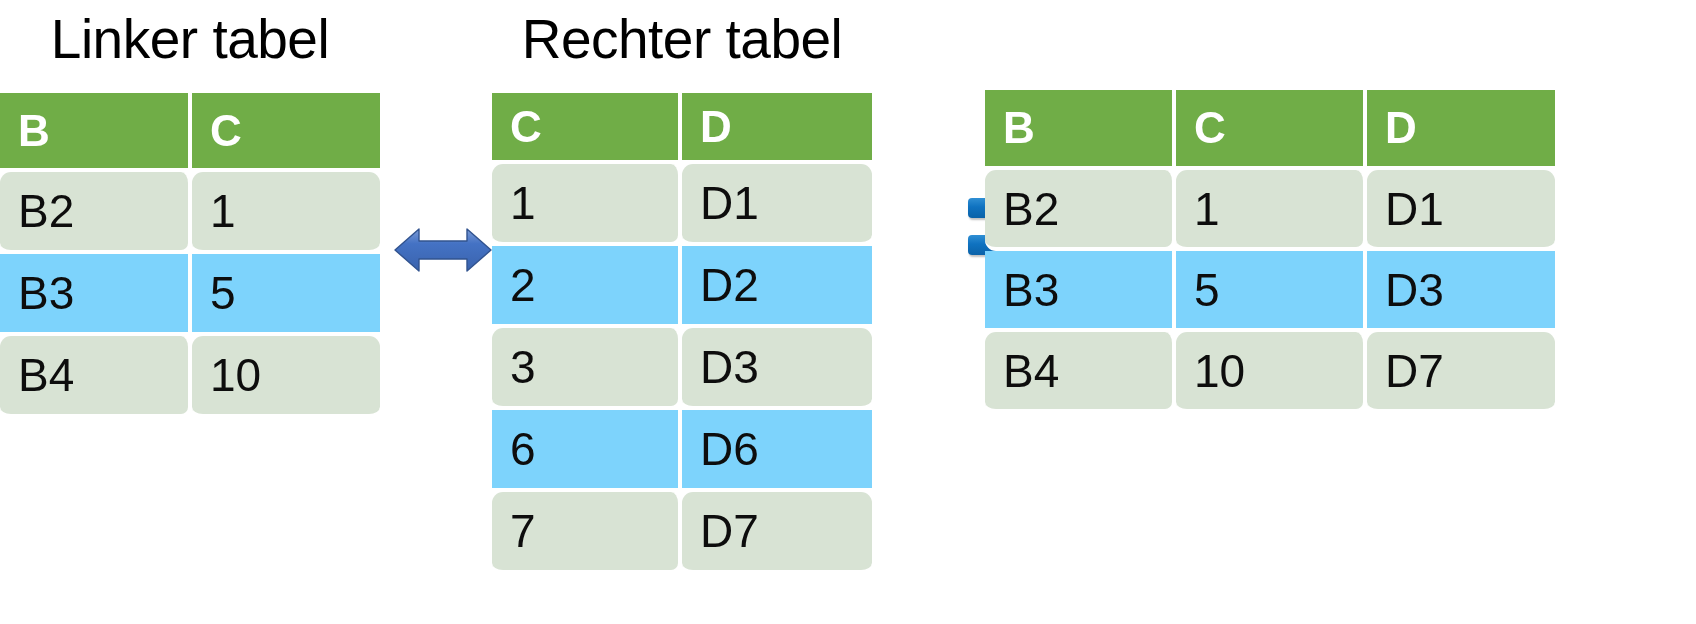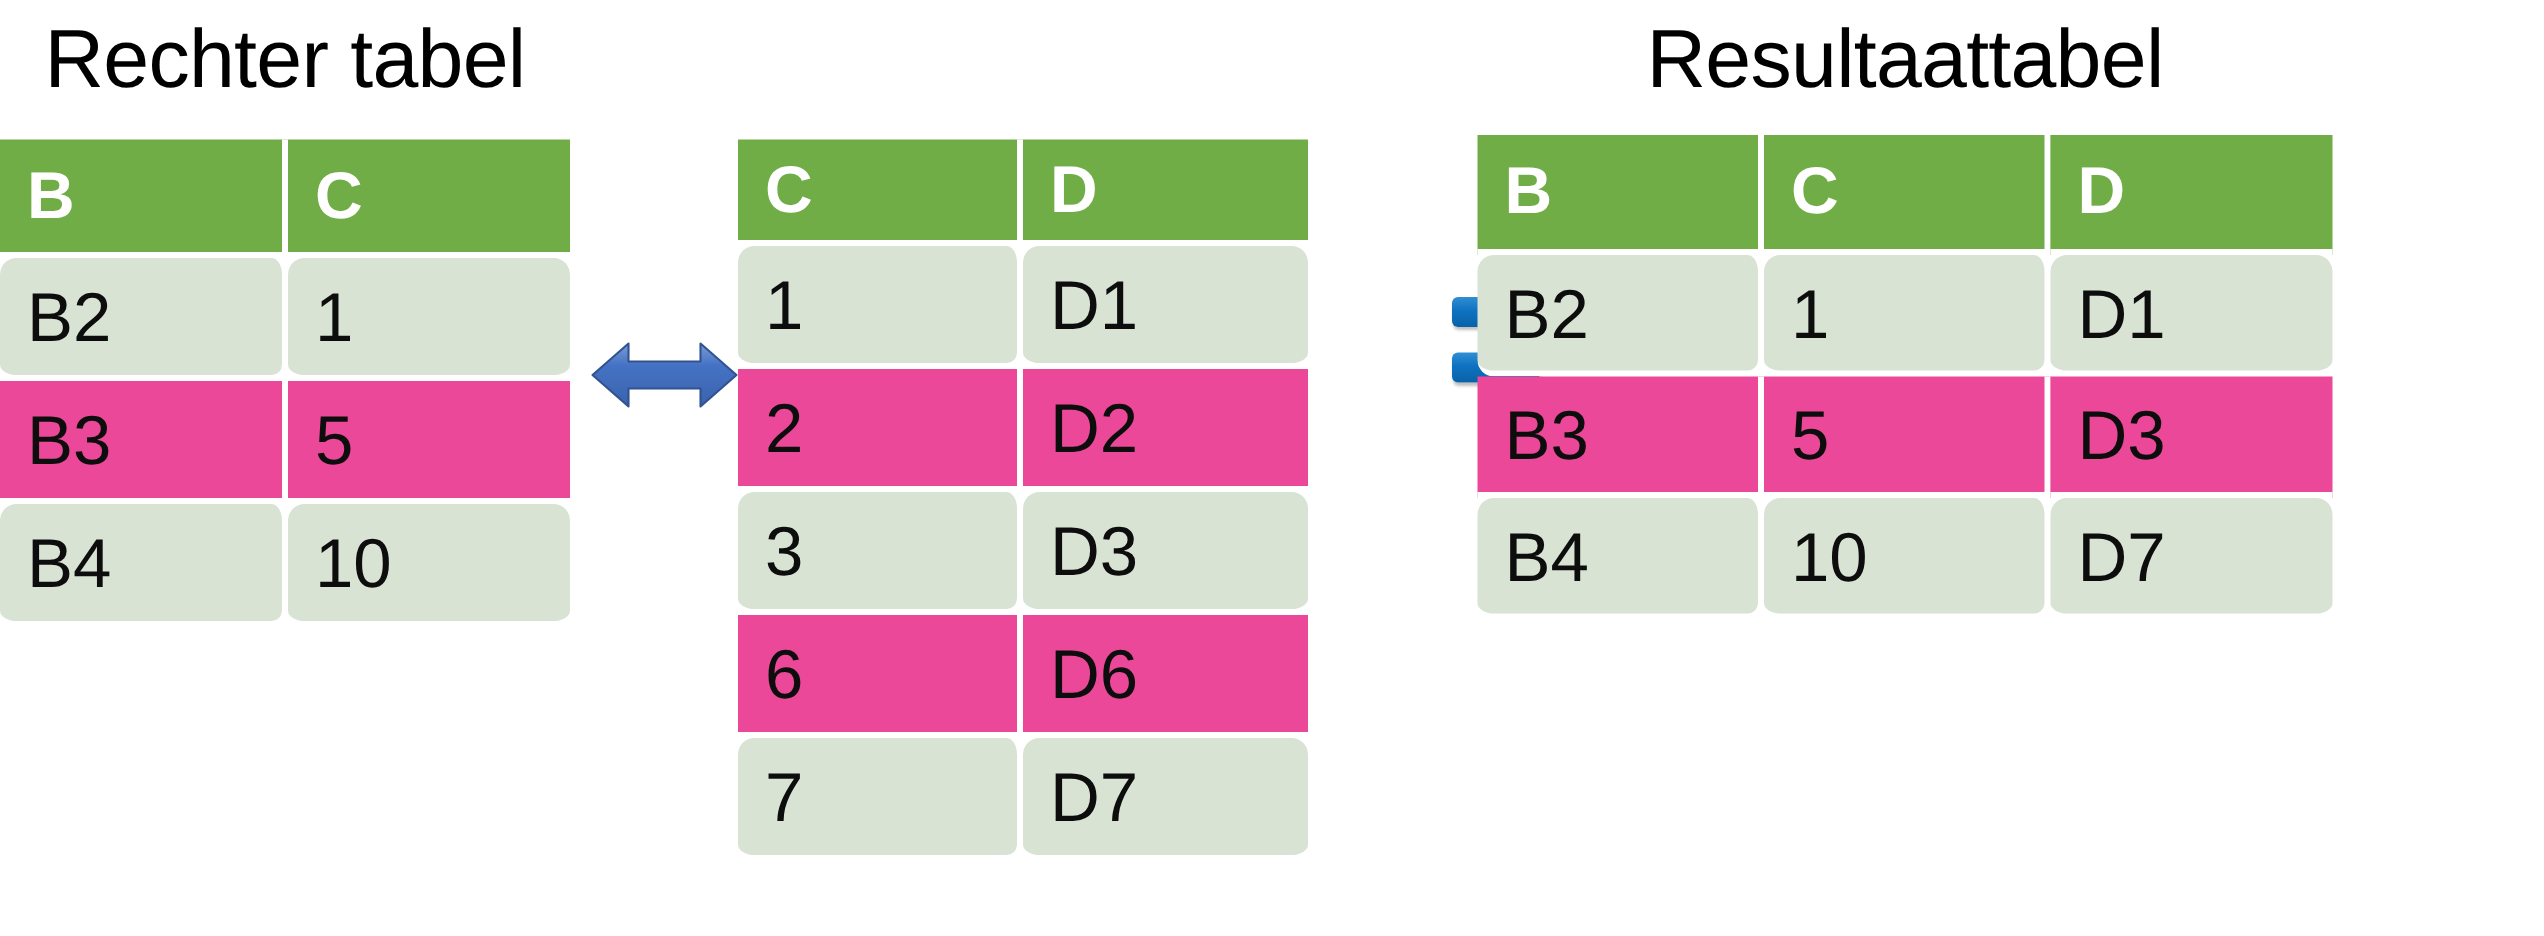--- a/index.html
+++ b/index.html
@@ -60,21 +60,21 @@
 
   .tbl td {
     font-size: 46px;
     color: #0d0d0d;
     border-right: 4px solid #ffffff;
     border-bottom: 4px solid #ffffff;
   }
   .tbl td:last-child { border-right: none; }
 
   .row-a td { background: #d8e3d4; border-radius: 11px; }
-  .row-b td { background: #ec4899; }
+  .row-b td { background: #7dd3fc; }
 
   
   #left-panel { left: 0px; }
   #left-panel .panel-title { width: 380px; margin-left: 0; padding-top: 12px; }
   #tbl-left { position: absolute; top: 93px; left: 0px; width: 380px; }
   #tbl-left th { height: 79px; }
   #tbl-left td { height: 82px; }
   #tbl-left .c0 { width: 192px; }
   #tbl-left .c1 { width: 188px; }
 
@@ -125,21 +125,21 @@
   }
   #eq-bar-top { top: 0px; }
   #eq-bar-bottom { top: 37px; }
 </style>
 </head>
 <body>
 
 <div id="stage">
 
   <div class="panel" id="left-panel">
-    <div class="panel-title">Rechter tabel</div>
+    <div class="panel-title">Linker tabel</div>
   </div>
 
   <table class="tbl" id="tbl-left">
     <colgroup>
         <col class="c0">
         <col class="c1">
       </colgroup>
     <thead>
       <tr>
         <th>B</th>
@@ -168,20 +168,23 @@
         <linearGradient id="arrGrad" x1="0" y1="0" x2="0" y2="1">
           <stop offset="0%" stop-color="#7B9BD6"></stop>
           <stop offset="35%" stop-color="#4472C4"></stop>
           <stop offset="100%" stop-color="#3A63AD"></stop>
         </linearGradient>
       </defs>
       <polygon points="2,27 26,6 26,18 74,18 74,6 98,27 74,48 74,36 26,36 26,48" fill="url(#arrGrad)" stroke="#31538F" stroke-width="1.4" stroke-linejoin="round"></polygon>
     </svg>
   </div>
 
+  <div class="panel" id="mid-panel">
+    <div class="panel-title">Rechter tabel</div>
+  </div>
 
   <table class="tbl" id="tbl-mid">
     <colgroup>
         <col class="c0">
         <col class="c1">
       </colgroup>
     <thead>
       <tr>
         <th>C</th>
         <th>D</th>
@@ -209,23 +212,20 @@
         <td>D7</td>
       </tr>
     </tbody>
   </table>
 
   <div id="equals-sign">
     <div class="eq-bar" id="eq-bar-top"></div>
     <div class="eq-bar" id="eq-bar-bottom"></div>
   </div>
 
-  <div class="panel" id="right-panel">
-    <div class="panel-title">Resultaattabel</div>
-  </div>
 
   <table class="tbl" id="tbl-right">
     <colgroup>
         <col class="c0">
         <col class="c1">
         <col class="c2">
       </colgroup>
     <thead>
       <tr>
         <th>B</th>

